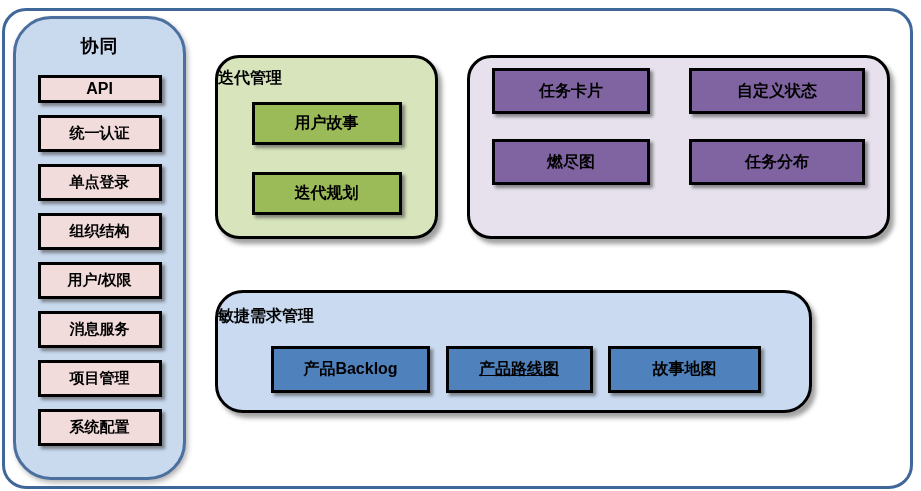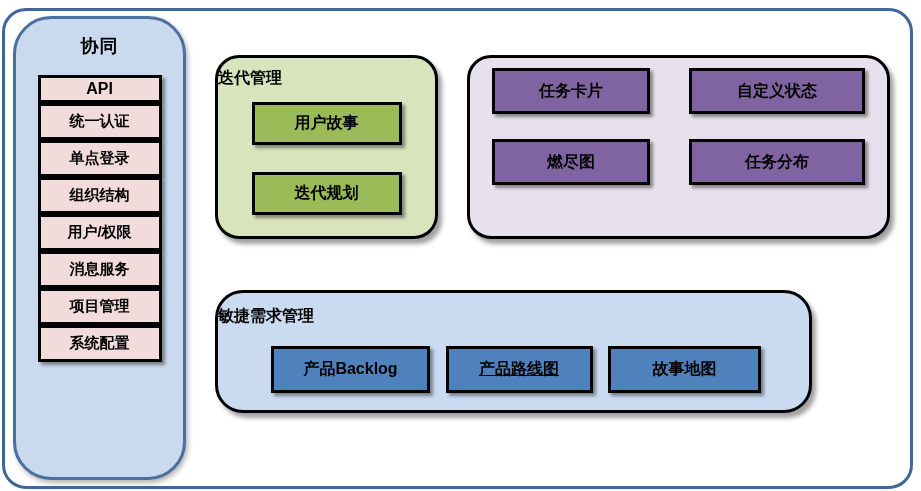--- a/index.html
+++ b/index.html
@@ -12,21 +12,21 @@
     border:3px solid #40669a; border-radius:24px; box-sizing:border-box;
     background:#ffffff;
   }
   
   .sidebar {
     position:absolute; left:13px; top:10px; width:173px; height:464px;
     background:#c9d9ee; border:3px solid #4b6f9e; border-radius:38px;
     box-sizing:border-box; box-shadow:2px 3px 5px rgba(90,90,90,.45);
   }
   .sidebar-title { text-align:center; margin-top:15px; font-size:18px; font-weight:bold; letter-spacing:1px; }
-  .sidebar-items { display:flex; flex-direction:column; align-items:center; gap:0; margin-top:17px; }
+  .sidebar-items { display:flex; flex-direction:column; align-items:center; gap:12px; margin-top:17px; }
   .s-item {
     width:124px; height:37px; box-sizing:border-box;
     background:#f2dcdb; border:3px solid #000;
     box-shadow:3px 3px 3px rgba(70,70,70,.6);
     display:flex; align-items:center; justify-content:center;
     font-weight:bold; font-size:15px; white-space:nowrap;
   }
   .s-item.api { height:28px; font-size:16px; }
   
   .group {

